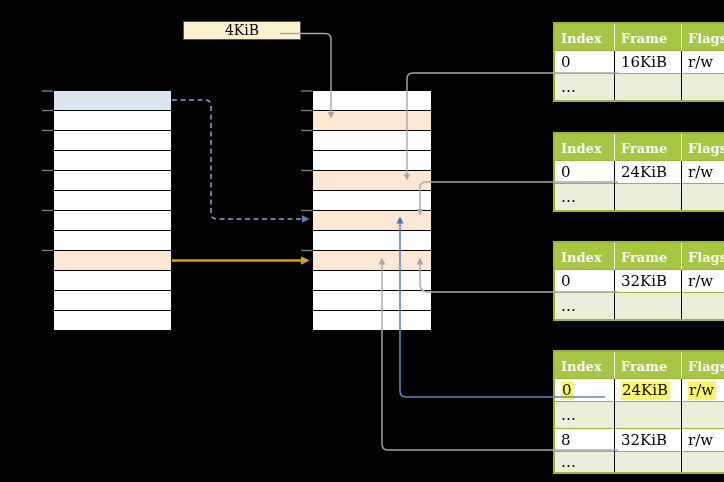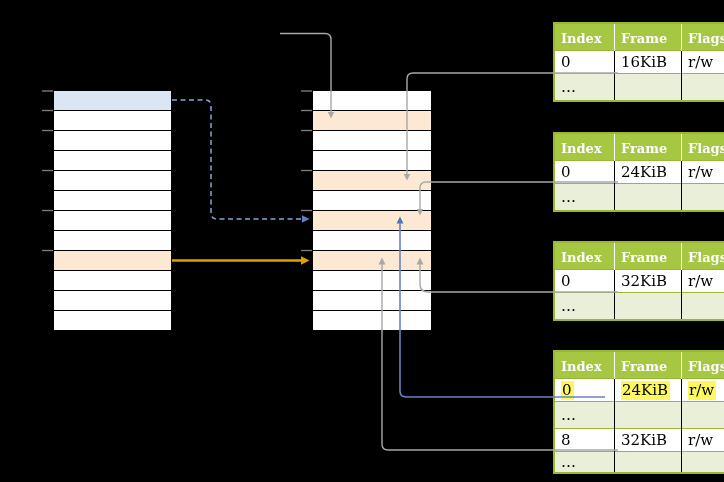--- a/index.html
+++ b/index.html
@@ -46,20 +46,23 @@
   #t1{top:22px;} #t2{top:132px;} #t3{top:241px;} #t4{top:350px;}
   .hl{background:#fdf85e;padding:0 2px 1px 1px;}
   
   #overlay{position:absolute;left:0;top:0;width:724px;height:482px;pointer-events:none;}
 </style>
 </head>
 <body>
 
 <div id="canvas">
 
+  <div id="sizebox">
+    <span>4KiB</span>
+  </div>
 
   <div id="vcol" class="mcol">
     <div class="mrow tone-blue"></div>
     <div class="mrow tone-white"></div>
     <div class="mrow tone-white"></div>
     <div class="mrow tone-white"></div>
     <div class="mrow tone-white"></div>
     <div class="mrow tone-white"></div>
     <div class="mrow tone-white"></div>
     <div class="mrow tone-white"></div>

